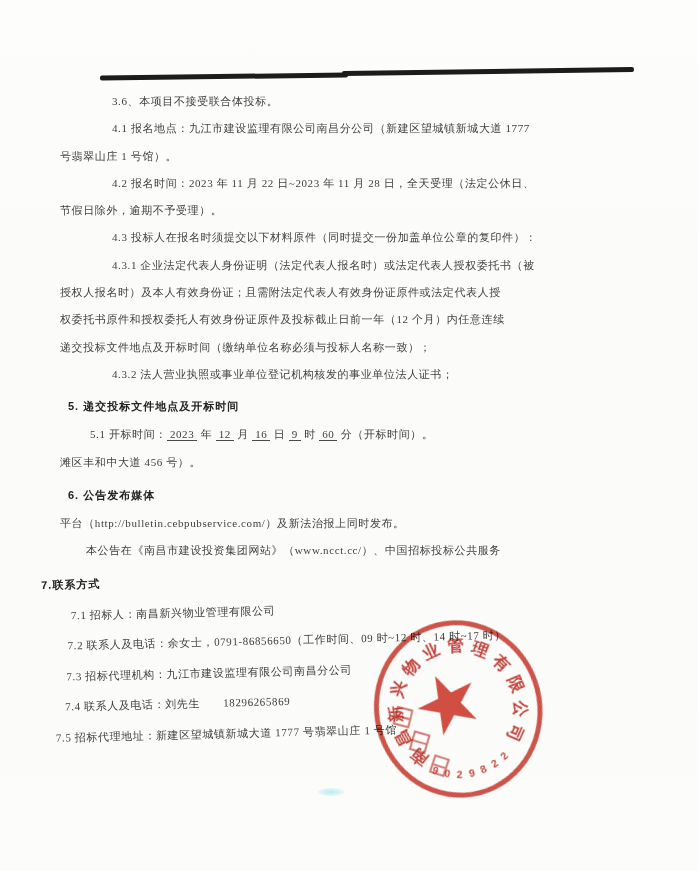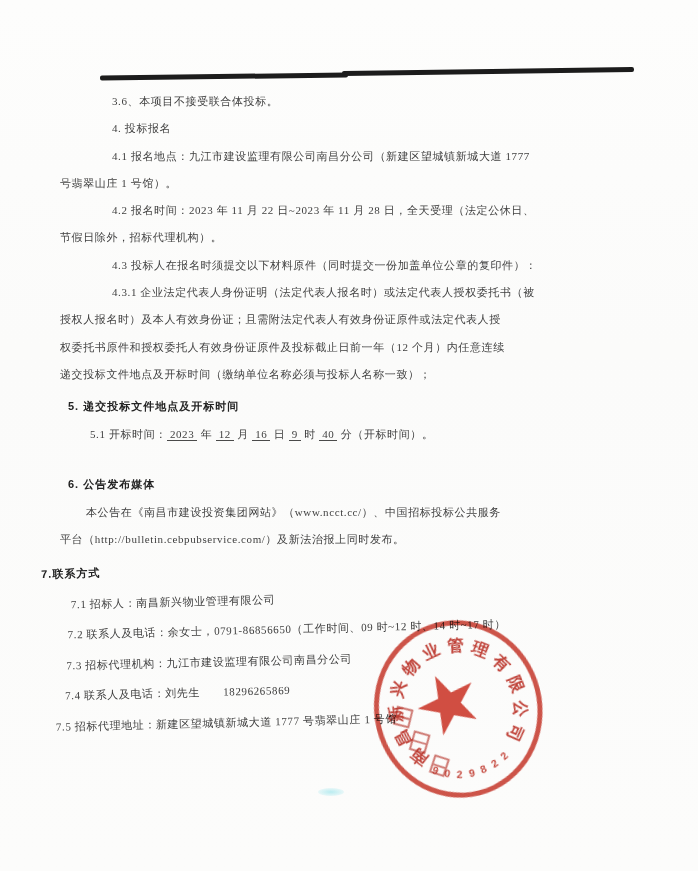--- a/index.html
+++ b/index.html
@@ -19,21 +19,21 @@
     position:absolute;left:60px;top:88px;width:600px;
     font-size:11px;line-height:27.3px;letter-spacing:.6px;
   }
   .ln{white-space:nowrap;}
   .p2{padding-left:52px;}   
   .p5{padding-left:30px;}   
   .p6{padding-left:26px;}   
   .h{font-family:"Liberation Sans","DejaVu Sans",sans-serif;font-weight:bold;color:#232323;
      padding-left:8px;letter-spacing:1px;}
   .h5h{margin-top:3px;line-height:30px;}
-  .h6h{margin-top:20px;line-height:30px;}
+  .h6h{margin-top:4px;line-height:30px;}
   .u{border-bottom:1.3px solid #4a4a4a;padding:0 3px;}
   .sec7{margin-left:-18px;margin-top:6px;transform:rotate(-1.4deg);transform-origin:0 50%;}
   .sec7 .ln{line-height:30.6px;}
   .h7h{padding-left:1px;line-height:32px;letter-spacing:1px;}
   .q1{padding-left:30px;} .q2{padding-left:26px;} .q3{padding-left:24px;}
   .q4{padding-left:22px;} .q5{padding-left:12px;}
   
   .seal{
     position:absolute;left:372px;top:618px;width:172px;height:180px;
     transform:rotate(-14deg);mix-blend-mode:multiply;opacity:.93;
@@ -60,39 +60,40 @@
 <body>
 
 <div class="page">
 
   <div class="scanbar s1"></div>
   <div class="scanbar s2"></div>
   <div class="cyan-smudge"></div>
 
   <div class="content">
     <div class="ln p2">3.6、本项目不接受联合体投标。</div>
-    <div class="ln p2">4. 投标报名</div>
     <div class="ln p2">4.1 报名地点：九江市建设监理有限公司南昌分公司（新建区望城镇新城大道 1777</div>
     <div class="ln">号翡翠山庄 1 号馆）。</div>
     <div class="ln p2">4.2 报名时间：2023 年 11 月 22 日~2023 年 11 月 28 日，全天受理（法定公休日、</div>
-    <div class="ln">节假日除外，招标代理机构）。</div>
+    <div class="ln">节假日除外，逾期不予受理）。</div>
     <div class="ln p2">4.3 投标人在报名时须提交以下材料原件（同时提交一份加盖单位公章的复印件）：</div>
     <div class="ln p2">4.3.1 企业法定代表人身份证明（法定代表人报名时）或法定代表人授权委托书（被</div>
     <div class="ln">授权人报名时）及本人有效身份证；且需附法定代表人有效身份证原件或法定代表人授</div>
     <div class="ln">权委托书原件和授权委托人有效身份证原件及投标截止日前一年（12 个月）内任意连续</div>
     <div class="ln">递交投标文件地点及开标时间（缴纳单位名称必须与投标人名称一致）；</div>
+    <div class="ln p2">4.3.2 法人营业执照或事业单位登记机构核发的事业单位法人证书；</div>
 
     <div class="ln h h5h">5. 递交投标文件地点及开标时间</div>
     <div class="ln p5">
-      <span>5.1 开标时间：</span><span class="u">2023</span> <span>年</span> <span class="u">12</span> <span>月</span> <span class="u">16</span> <span>日</span> <span class="u">9</span> <span>时</span> <span class="u">40</span> <span>分（开标时间）。</span>
+      <span>5.1 开标时间：</span><span class="u">2023</span> <span>年</span> <span class="u">12</span> <span>月</span> <span class="u">16</span> <span>日</span> <span class="u">9</span> <span>时</span> <span class="u">60</span> <span>分（开标时间）。</span>
     </div>
+    <div class="ln">滩区丰和中大道 456 号）。</div>
 
     <div class="ln h h6h">6. 公告发布媒体</div>
+    <div class="ln">平台（http://bulletin.cebpubservice.com/）及新法治报上同时发布。</div>
     <div class="ln p6">本公告在《南昌市建设投资集团网站》（www.ncct.cc/）、中国招标投标公共服务</div>
-    <div class="ln">平台（http://bulletin.cebpubservice.com/）及新法治报上同时发布。</div>
 
     <div class="sec7">
       <div class="ln h h7h">7.联系方式</div>
       <div class="ln q1">7.1 招标人：南昌新兴物业管理有限公司</div>
       <div class="ln q2">7.2 联系人及电话：余女士，0791-86856650（工作时间、09 时~12 时、14 时~17 时）</div>
       <div class="ln q3">7.3 招标代理机构：九江市建设监理有限公司南昌分公司</div>
       <div class="ln q4">7.4 联系人及电话：刘先生　　18296265869</div>
       <div class="ln q5">7.5 招标代理地址：新建区望城镇新城大道 1777 号翡翠山庄 1 号馆</div>
     </div>
   </div>

